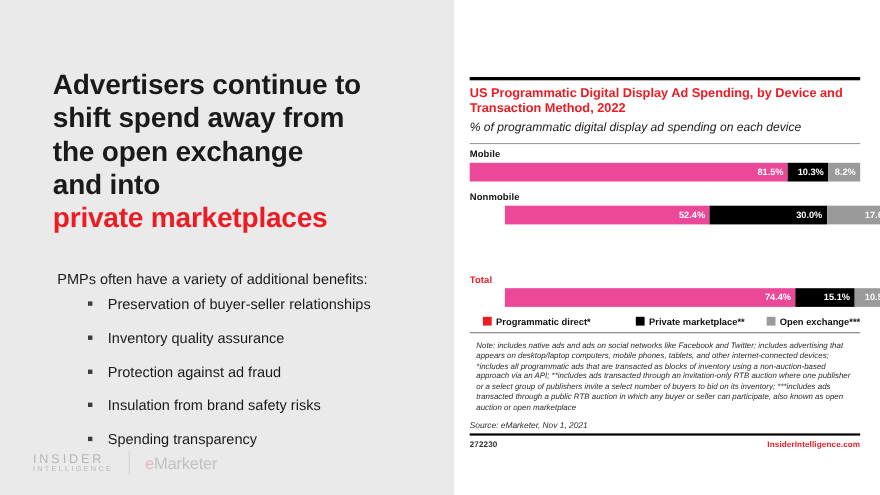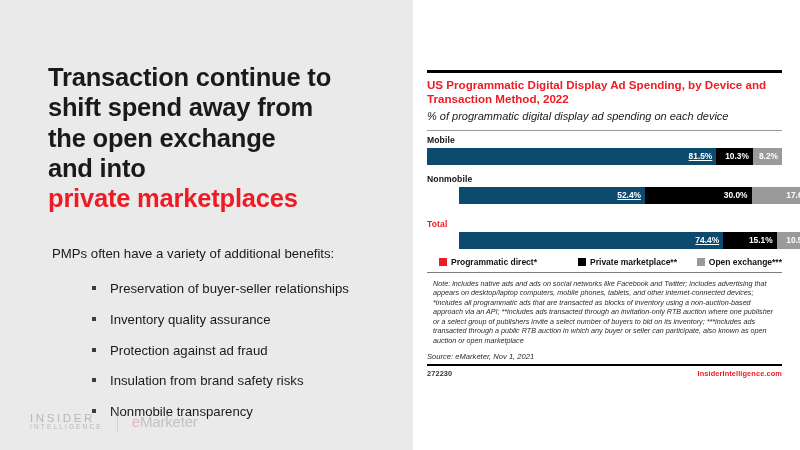--- a/index.html
+++ b/index.html
@@ -51,21 +51,21 @@
     width: 350px;
     font-size: 13.2px;
     color: #1a1a1a;
     line-height: 1.35;
   }
   .bullets {
     position: absolute;
     left: 78px;
     top: 268px;
     width: 320px;
-    margin: 12px;
+    margin: 0;
     padding: 0;
     list-style: none;
   }
   .bullets li {
     font-size: 13.2px;
     color: #1a1a1a;
     line-height: 1.35;
     margin-bottom: 13px;
     position: relative;
     padding-left: 20px;
@@ -147,42 +147,42 @@
     background: #9b9b9b;
     margin-bottom: 4px;
   }
   .group-label {
     font-size: 8.6px;
     font-weight: bold;
     color: #111111;
     margin-bottom: 3px;
     letter-spacing: 0.1px;
   }
-  .group-label.is-total { color: #ed1c24; }
+  .group-label.is-total { color: #ed1c24; margin-top: 30px; }
 
   .bar-row {
     display: flex;
     height: 17px;
     width: 100%;
     margin-bottom: 9px;
   }
   .bar-row.tight { margin-bottom: 8px; padding-left: 32px; }
   .seg {
     display: flex;
     align-items: center;
     justify-content: flex-end;
     box-sizing: border-box;
     padding-right: 4px;
     font-size: 8.4px;
     font-weight: bold;
     color: #ffffff;
     overflow: hidden;
     white-space: nowrap;
   }
-  .seg.direct { background: #0c4a6e; text-decoration: underline; }
+  .seg.direct { background: #ec4899; }
   .seg.private { background: #000000; }
   .seg.open { background: #9a9a9a; }
 
   .spacer-total { height: 7px; }
 
   .legend {
     display: flex;
     align-items: center;
     margin-top: 4px;
     margin-bottom: 5px;
@@ -253,21 +253,21 @@
   }
 </style>
 </head>
 <body>
 
 <div class="slide">
 
   <div class="left-panel">
 
     <div class="headline">
-      <span class="hl-line">Transaction continue to</span>
+      <span class="hl-line">Advertisers continue to</span>
       <span class="hl-line">shift spend away from</span>
       <span class="hl-line">the open exchange</span>
       <span class="hl-line">and into</span>
       <span class="hl-red">private marketplaces</span>
     </div>
 
     <div class="intro-line">PMPs often have a variety of additional benefits:</div>
 
     <ul class="bullets">
       <li>
@@ -281,21 +281,21 @@
       <li>
         <span class="bullet-sq"></span>
         <span>Protection against ad fraud</span>
       </li>
       <li>
         <span class="bullet-sq"></span>
         <span>Insulation from brand safety risks</span>
       </li>
       <li>
         <span class="bullet-sq"></span>
-        <span>Nonmobile transparency</span>
+        <span>Spending transparency</span>
       </li>
     </ul>
 
     <div class="footer-logos">
       <div class="logo-insider">
         <span class="l1">INSIDER</span>
         <span class="l2">INTELLIGENCE</span>
       </div>
       <div class="logo-divider"></div>
       <div class="logo-emarketer"><span class="e-red">e</span><span>Marketer</span></div>

